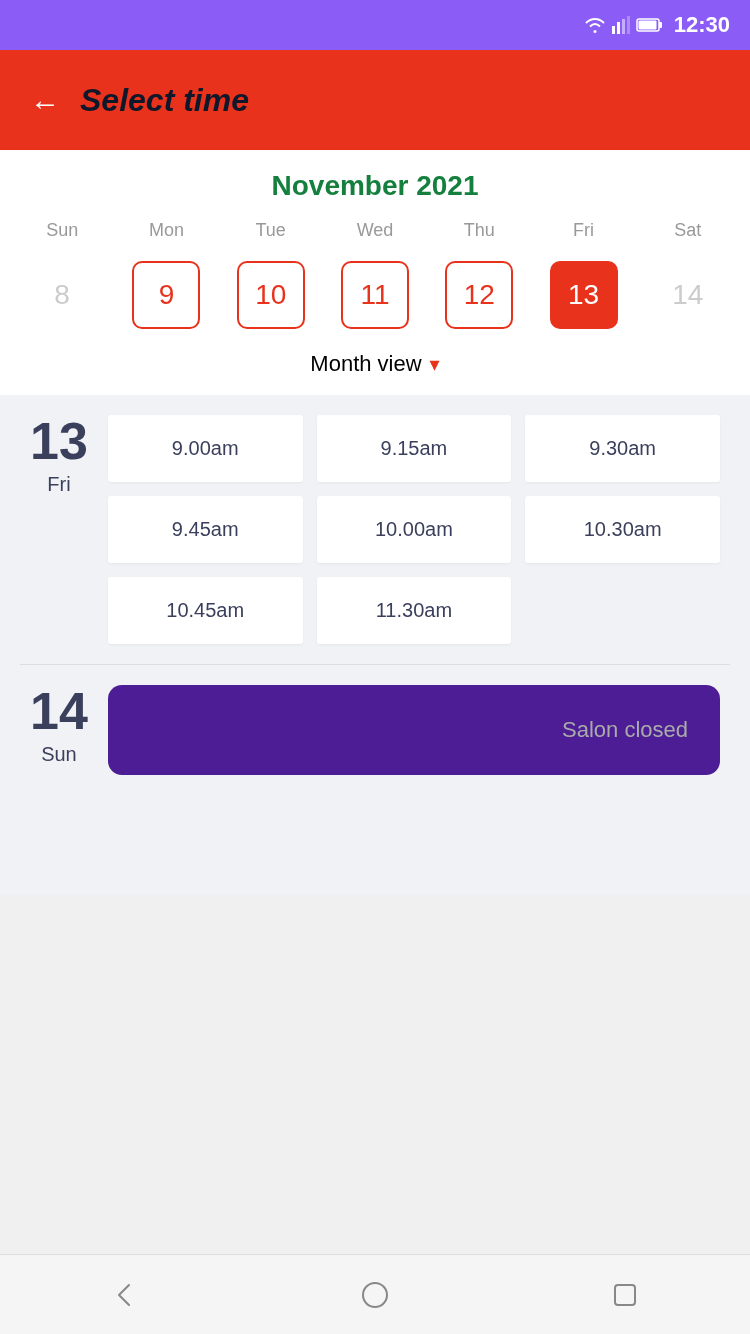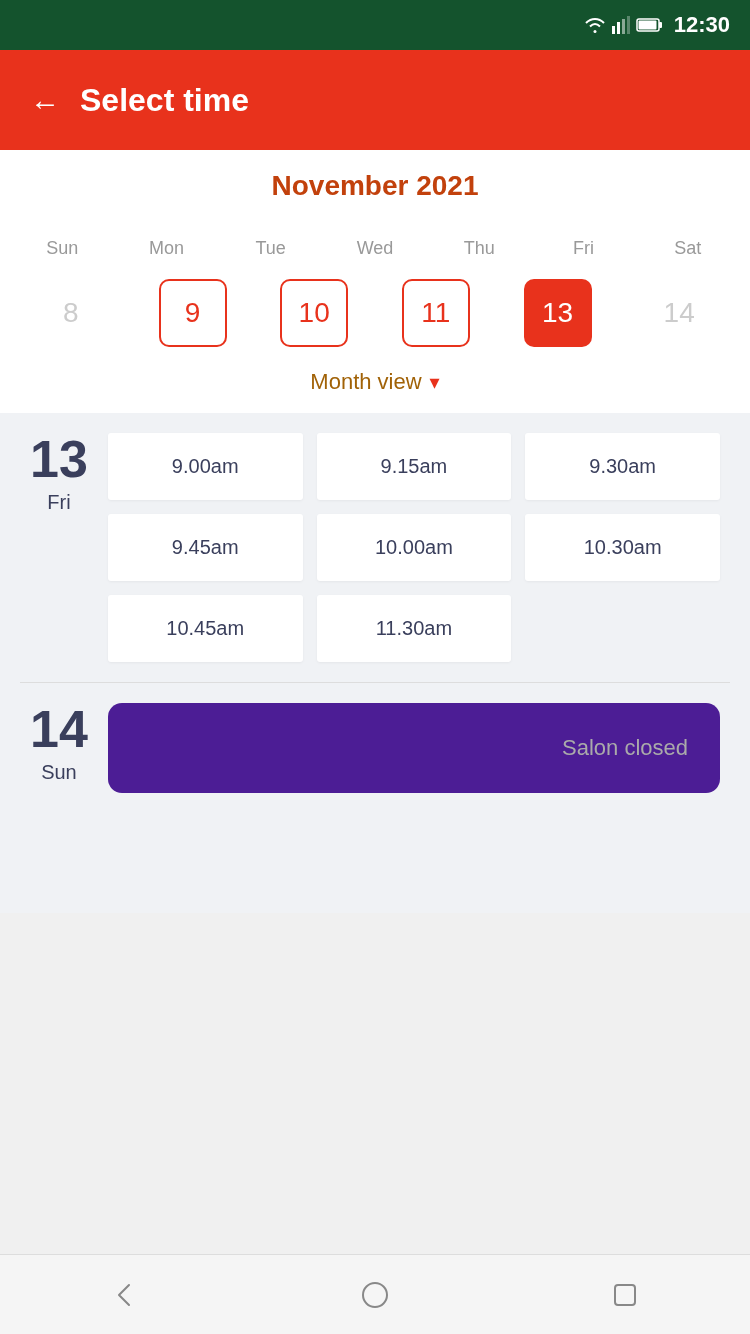--- a/index.html
+++ b/index.html
@@ -8,21 +8,21 @@
     body {
       width: 750px;
       min-height: 1334px;
       font-family: 'Helvetica Neue', Arial, sans-serif;
       background: #f0f0f0;
       overflow-x: hidden;
     }
 
     
     .status-bar {
-      background: #14532d;
+      background: #8b5cf6;
       height: 50px;
       display: flex;
       align-items: center;
       justify-content: flex-end;
       padding: 0 20px;
       gap: 10px;
     }
     .status-bar .time {
       color: white;
       font-size: 22px;
@@ -44,36 +44,37 @@
       gap: 20px;
     }
     .back-btn {
       color: white;
       font-size: 30px;
       cursor: pointer;
       display: flex;
       align-items: center;
     }
     .header-title {
-      color: #ffffff;
+      color: #0f172a;
       font-size: 32px;
       font-weight: bold;
+      font-style: italic;
     }
 
     
     .calendar-section {
       background: white;
       padding: 20px 10px 10px;
     }
     .month-title {
       text-align: center;
       font-size: 28px;
       font-weight: 600;
-      color: #c2410c;
-      margin-bottom: 36px;
+      color: #15803d;
+      margin-bottom: 18px;
     }
     .weekdays-row {
       display: flex;
       justify-content: space-around;
       margin-bottom: 10px;
     }
     .weekday {
       flex: 1;
       text-align: center;
       font-size: 18px;
@@ -119,21 +120,21 @@
     
     .month-view-row {
       display: flex;
       align-items: center;
       justify-content: center;
       padding: 12px 0 8px;
       gap: 8px;
       cursor: pointer;
     }
     .month-view-label {
-      color: #a16207;
+      color: #000000;
       font-size: 22px;
       font-weight: 500;
     }
     .chevron-down {
       color: #e8321c;
       font-size: 20px;
     }
 
     
     .timeslots-section {
@@ -278,20 +279,23 @@
       <div class="date-number date-inactive">8</div>
     </div>
     <div class="date-cell">
       <div class="date-number date-outlined">9</div>
     </div>
     <div class="date-cell">
       <div class="date-number date-outlined">10</div>
     </div>
     <div class="date-cell">
       <div class="date-number date-outlined">11</div>
+    </div>
+    <div class="date-cell">
+      <div class="date-number date-outlined">12</div>
     </div>
     <div class="date-cell">
       <div class="date-number date-active">13</div>
     </div>
     <div class="date-cell">
       <div class="date-number date-inactive">14</div>
     </div>
   </div>
 
   <div class="month-view-row">

